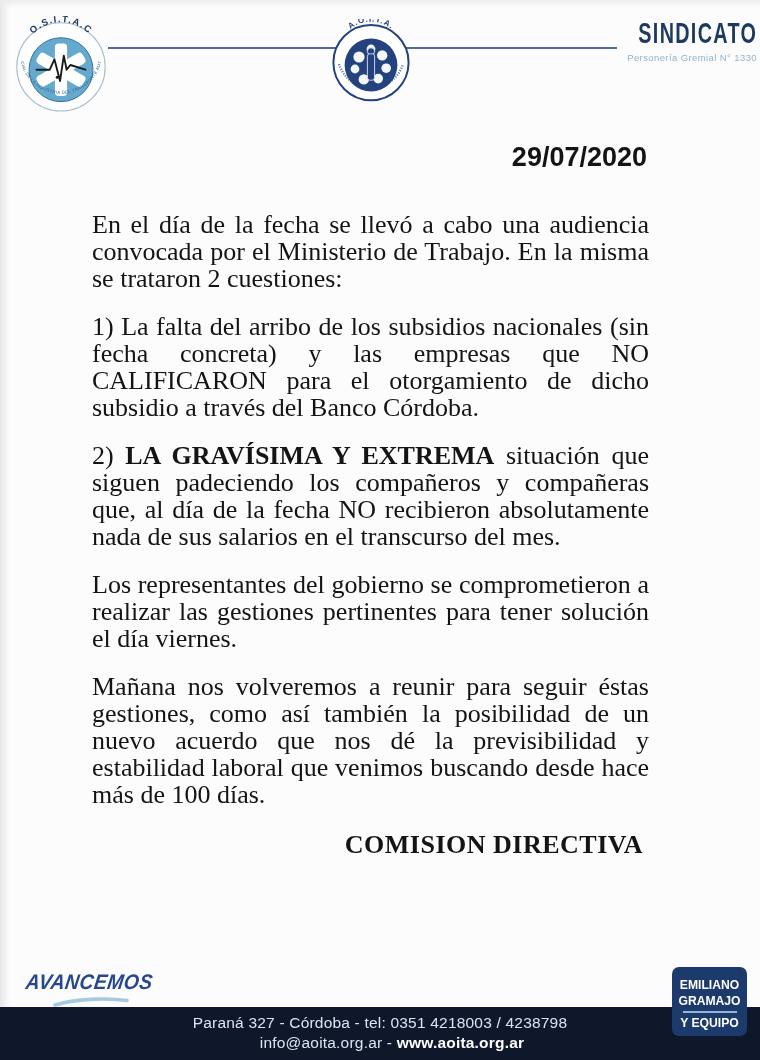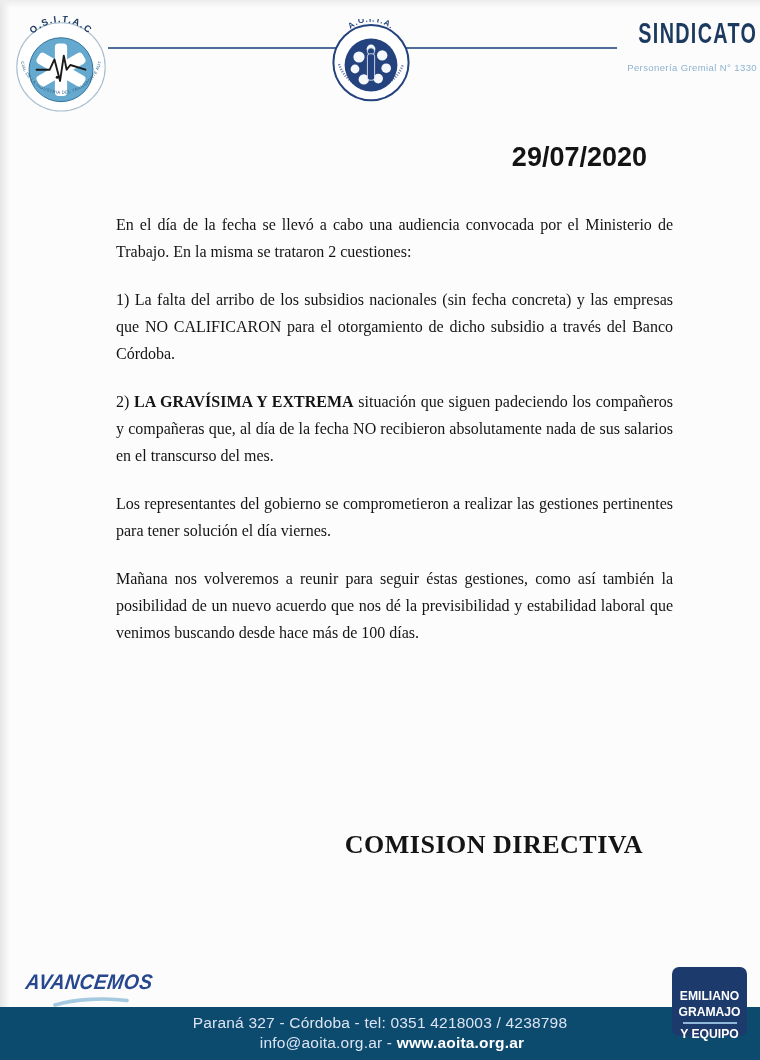--- a/index.html
+++ b/index.html
@@ -20,62 +20,62 @@
   
   .hline{position:absolute;left:108px;top:47px;width:509px;height:2px;background:#4f6f9a;z-index:1;}
   .logo-left{position:absolute;left:14px;top:16px;width:94px;height:98px;z-index:2;}
   .logo-center{position:absolute;left:331px;top:19px;width:80px;height:84px;z-index:2;}
   .sindicato{position:absolute;right:3px;top:18px;text-align:right;z-index:2;}
   .sindicato-title{
     font-family:"Liberation Sans", sans-serif;font-weight:bold;font-size:30px;line-height:30px;
     color:#1c3a5f;letter-spacing:2px;transform:scaleX(.66);transform-origin:100% 50%;white-space:nowrap;
   }
   .sindicato-sub{
-    font-family:"Liberation Sans", sans-serif;font-size:9.5px;color:#8fb3cf;margin-top:14px;
+    font-family:"Liberation Sans", sans-serif;font-size:9.5px;color:#8fb3cf;margin-top:4px;
     letter-spacing:.4px;white-space:nowrap;
   }
 
   
   .doc-date{
     position:absolute;right:113px;top:142px;
     font-family:"Liberation Sans", sans-serif;font-weight:bold;font-size:27px;color:#141414;text-align:right;
   }
 
   
   .doc-body{
-    position:absolute;left:116px;top:211px;width:557px;
-    font-size:16px;line-height:27px;color:#141414;text-align:justify;
+    position:absolute;left:92px;top:211px;width:557px;
+    font-size:26px;line-height:27px;color:#141414;text-align:justify;
   }
   .doc-body p{margin:0 0 21px 0;}
   .doc-body strong{font-weight:bold;}
 
   .signature{
     position:absolute;right:117px;top:830px;
     font-weight:bold;font-size:26px;letter-spacing:.5px;color:#141414;
   }
 
   
   .avancemos{
     position:absolute;left:26px;top:970px;
     font-family:"Liberation Sans", sans-serif;font-weight:bold;font-style:italic;
     font-size:21px;color:#27488f;letter-spacing:.5px;
     transform:skewX(-8deg) scaleX(.92);transform-origin:0 50%;white-space:nowrap;
   }
   .swoosh{position:absolute;left:53px;top:996px;width:78px;height:12px;}
   .footer-bar{
-    position:absolute;left:0;top:1007px;width:760px;height:53px;background:#0c4a6e;
+    position:absolute;left:0;top:1007px;width:760px;height:53px;background:#0f172a;
     font-family:"Liberation Sans", sans-serif;color:#dbe4f2;
   }
   .footer-line1{margin-top:7px;text-align:center;font-size:15.5px;letter-spacing:.2px;}
   .footer-line2{margin-top:2px;text-align:center;font-size:15.5px;letter-spacing:.2px;padding-left:24px;}
   .footer-line2 .web{font-weight:bold;color:#ffffff;}
   .badge{
     position:absolute;left:672px;top:967px;width:75px;height:69px;background:#1d3a6c;border-radius:7px;
     font-family:"Liberation Sans", sans-serif;font-weight:bold;color:#fff;text-align:center;
-    padding-top:21px;box-sizing:border-box;z-index:3;
+    padding-top:10px;box-sizing:border-box;z-index:3;
   }
   .badge .bl{font-size:13.5px;line-height:16px;transform:scaleX(.9);transform-origin:50% 50%;white-space:nowrap;}
   .badge .divider{width:54px;height:2px;background:#8fb8d8;margin:2px auto 2px auto;}
 </style>
 </head>
 <body>
 
 <div class="hline"></div>
 
 <div class="logo-left">

